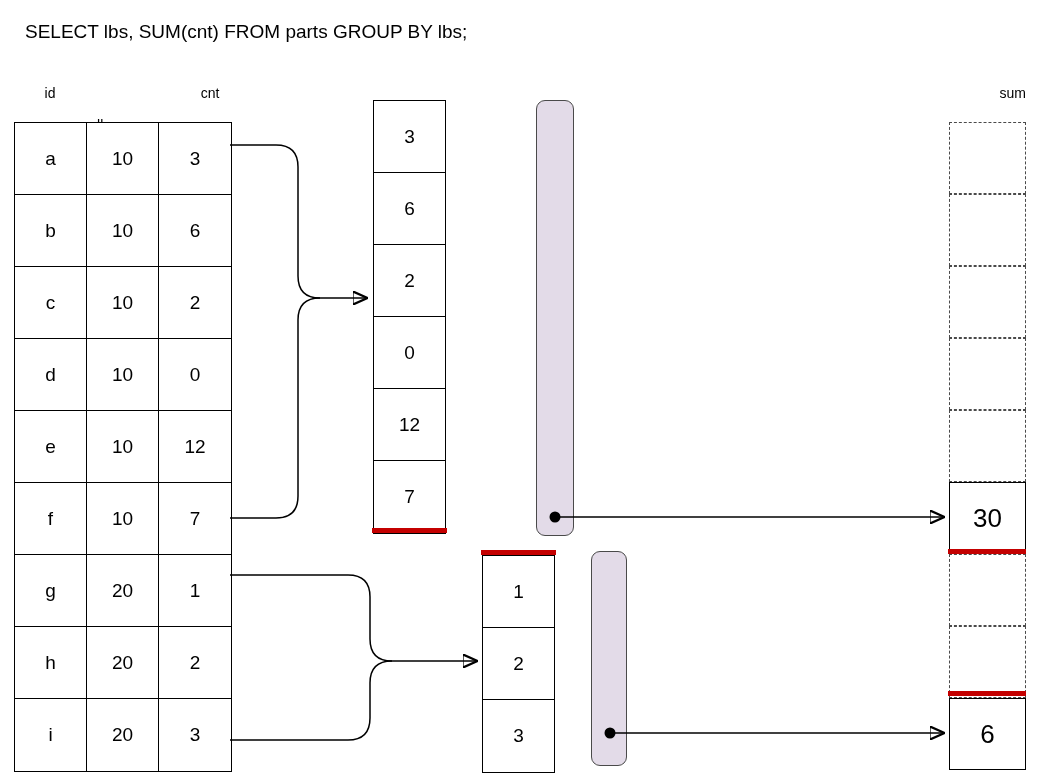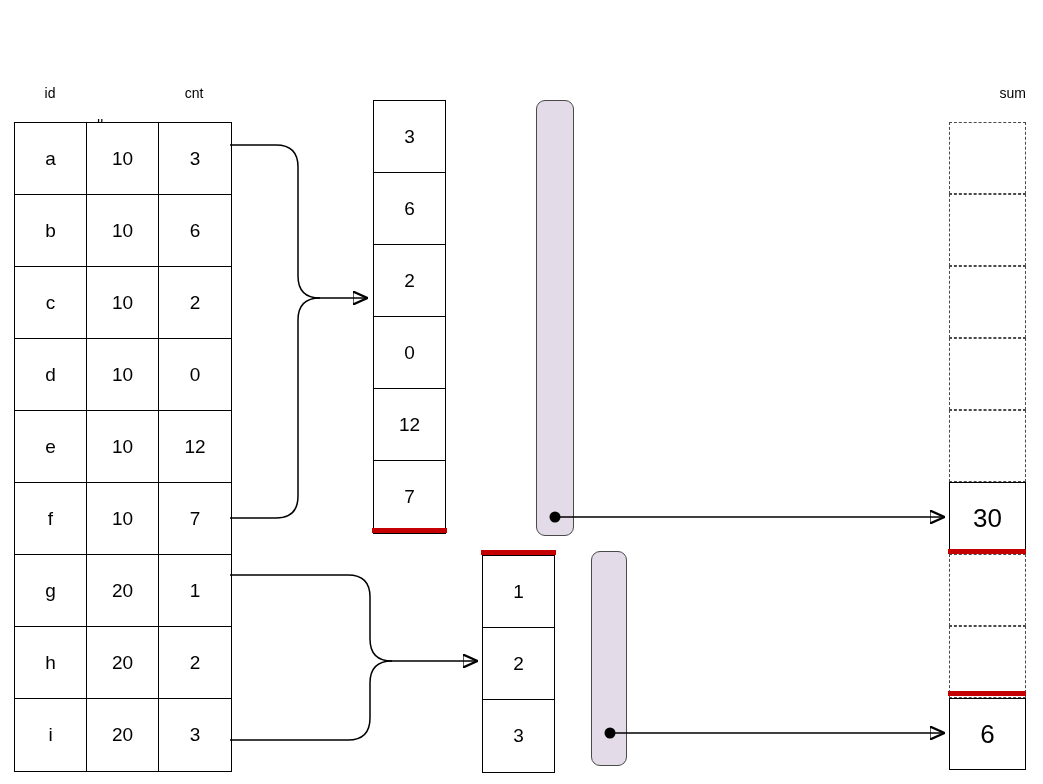--- a/index.html
+++ b/index.html
@@ -6,21 +6,21 @@
   html, body { background:#ffffff; }
   .canvas {
     position:relative; width:1043px; height:784px; background:#fff;
     font-family:"Liberation Sans", sans-serif; color:#000; overflow:hidden;
   }
   .title { position:absolute; left:25px; top:21px; font-size:19px; }
 
   .col-hdr { position:absolute; top:85px; font-size:14px; text-align:center; }
   .hdr-id  { left:14px;  width:72px; }
   .hdr-lbs { left:70px;  width:72px;margin-top:32px; }
-  .hdr-cnt { left:158px; width:72px; }
+  .hdr-cnt { left:174px; width:72px; }
   .hdr-sum { left:949px; width:77px;text-align:right; }
 
   .src-table {
     position:absolute; left:14px; top:122px;
     display:grid; grid-template-columns:repeat(3,72px); grid-auto-rows:72px;
     border:1px solid #000; background:#fff;
   }
   .src-table .cell {
     border-right:1px solid #000; border-bottom:1px solid #000;
     display:flex; align-items:center; justify-content:center; font-size:19px;
@@ -58,20 +58,21 @@
   .red-bar { position:absolute; height:5px; background:var(--red-marker,#c00000); }
 
   .overlay { position:absolute; left:0; top:0; pointer-events:none; }
   .overlay path { fill:none; stroke:#000; stroke-width:1.5; }
 </style>
 </head>
 <body>
 
 <div class="canvas">
 
+  <div class="title">SELECT lbs, SUM(cnt) FROM parts GROUP BY lbs;</div>
 
   <div class="col-hdr hdr-id">id</div>
   <div class="col-hdr hdr-lbs">lbs</div>
   <div class="col-hdr hdr-cnt">cnt</div>
   <div class="col-hdr hdr-sum">sum</div>
 
   <div class="src-table">
     <div class="cell">a</div>
     <div class="cell">10</div>
     <div class="cell">3</div>

